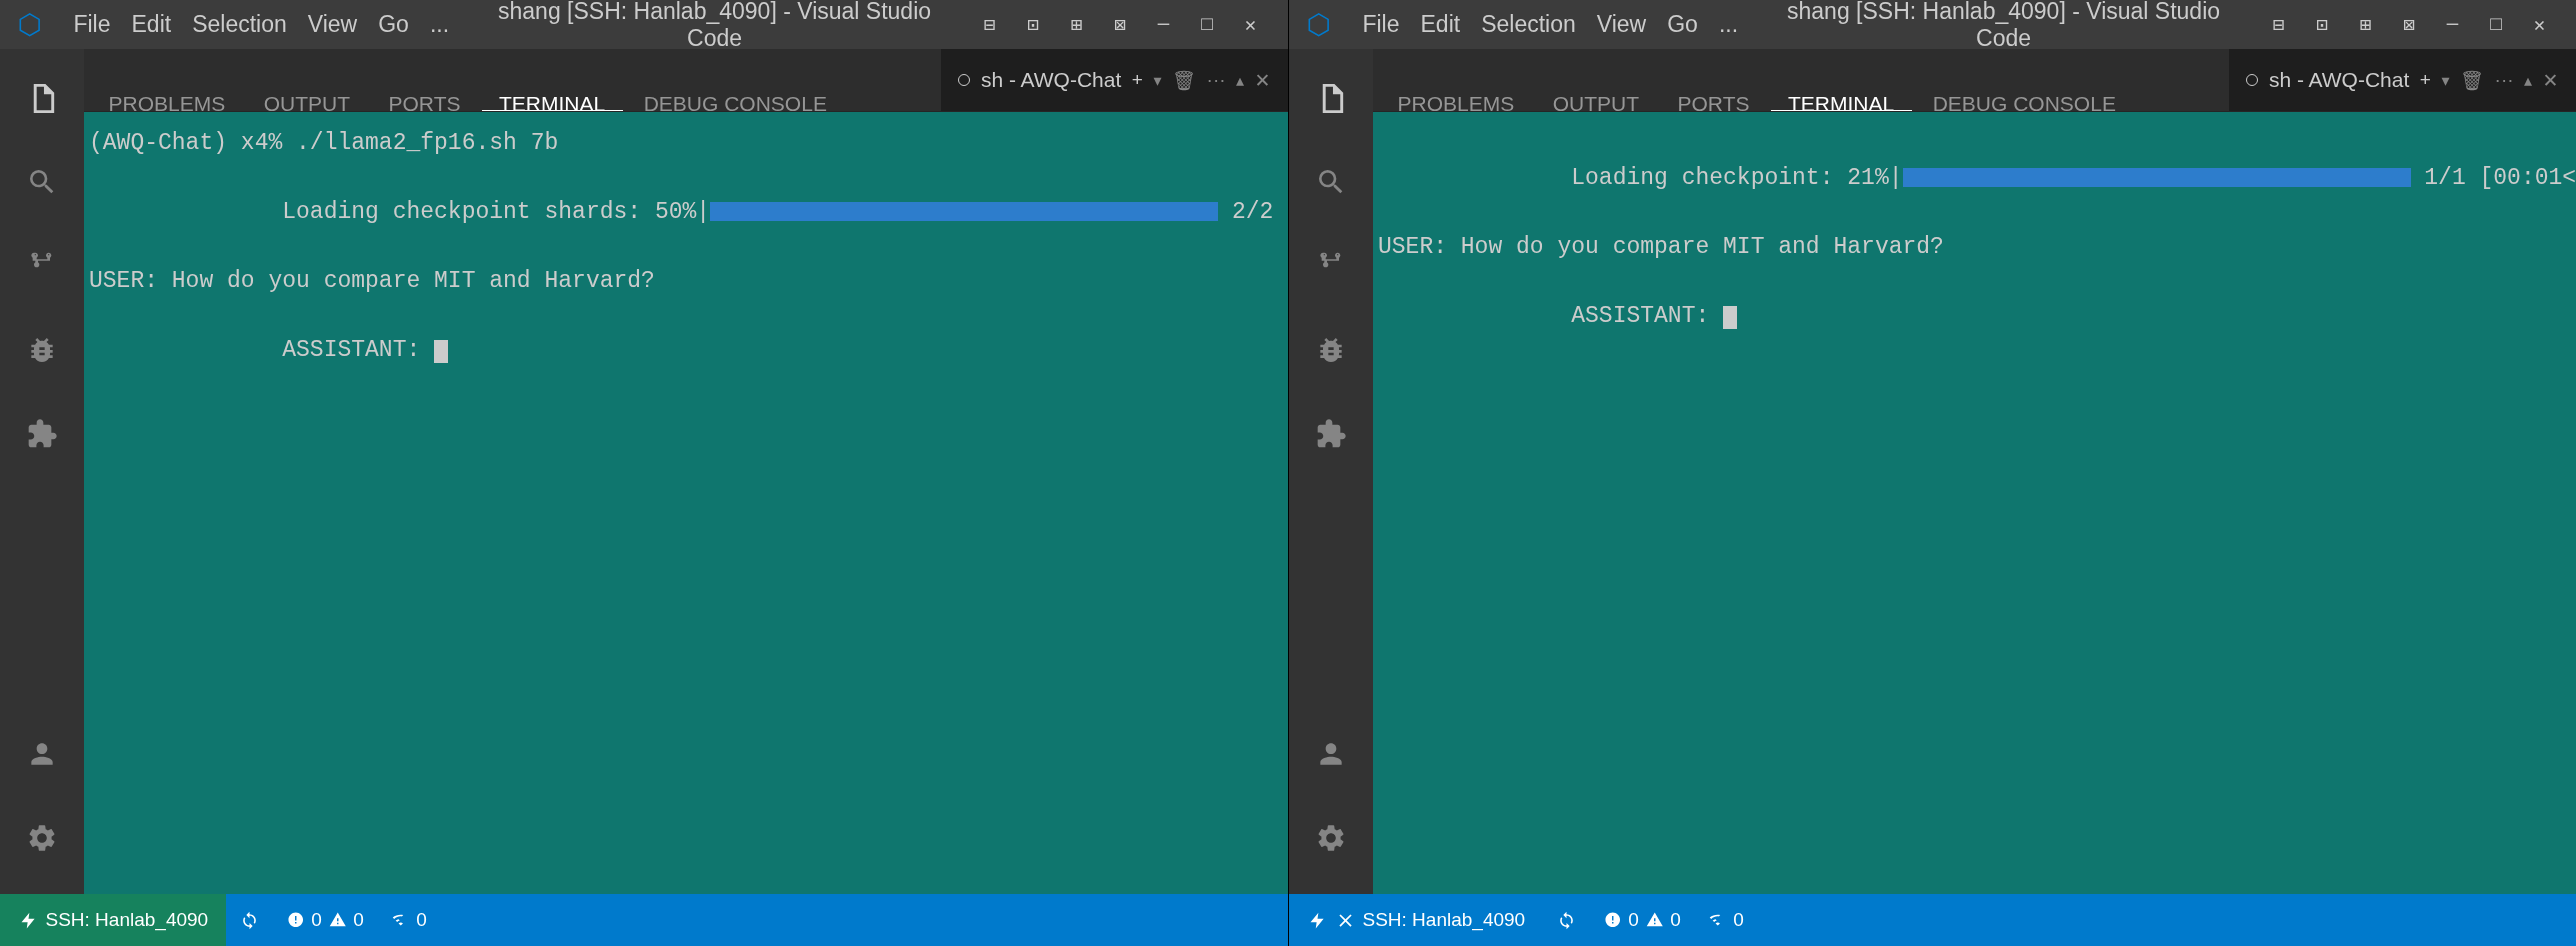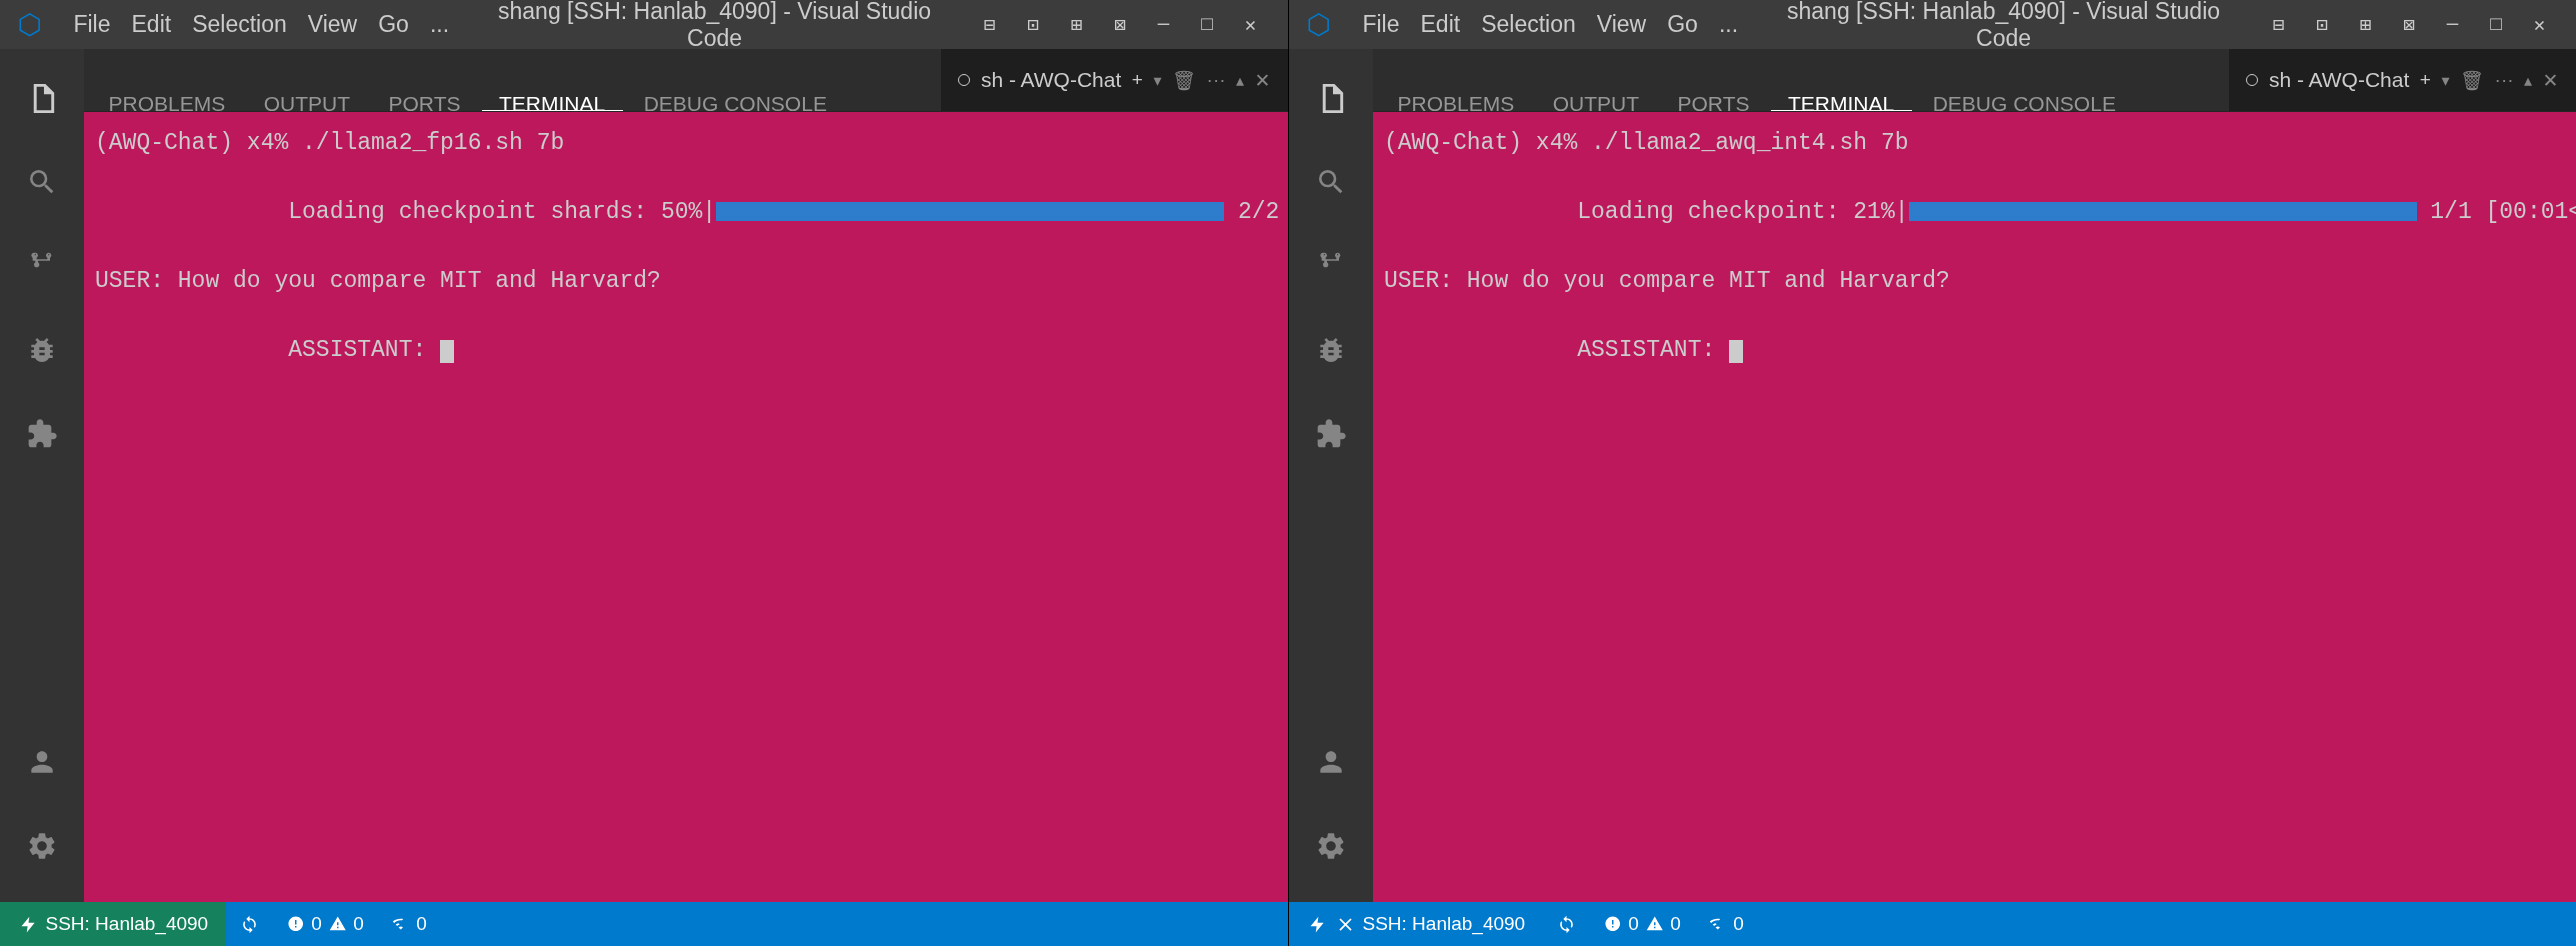--- a/index.html
+++ b/index.html
@@ -137,22 +137,22 @@
       height: 100%;
       gap: 10.5px;
       font-size: 21px;
       color: #cccccc;
       font-family: -apple-system, BlinkMacSystemFont, 'Segoe UI', sans-serif;
     }
 
     
     .terminal-content {
       flex: 1;
-      background: #be185d;
-      padding: 14px 11px;
+      background: #0f766e;
+      padding: 14px 5px;
       color: #cccccc;
       font-size: 23px;
       line-height: 1.5;
       font-family: 'Consolas', 'Courier New', monospace;
       overflow: hidden;
     }
 
     .term-line {
       white-space: pre;
     }
@@ -164,21 +164,21 @@
       background: #cccccc;
       vertical-align: text-bottom;
       animation: blink 1s step-end infinite;
     }
     @keyframes blink {
       50% { opacity: 0; }
     }
 
     
     .status-bar {
-      height: 44px;
+      height: 52px;
       background: #007acc;
       display: flex;
       align-items: center;
       flex-shrink: 0;
       font-size: 19px;
       font-family: -apple-system, BlinkMacSystemFont, 'Segoe UI', sans-serif;
       color: #ffffff;
     }
 
     .status-item {
@@ -427,21 +427,20 @@
               <span style="font-size:19px; color:#cccccc;">+</span>
               <span style="font-size:16px; color:#858585;">▾</span>
               <span style="font-size:19px; color:#858585;">🗑</span>
               <span style="font-size:19px; color:#858585;">···</span>
               <span style="font-size:16px; color:#858585;">▴</span>
               <span style="font-size:19px; color:#858585;">✕</span>
             </div>
           </div>
 
           <div class="terminal-content">
-            <div class="term-line"><span>(AWQ-Chat) x4% ./llama2_awq_int4.sh 7b</span></div>
             <div class="term-line">
               <span>Loading checkpoint: 21%|</span><span style="display:inline-block; width:508px; height:19px; background:#2d7dcc; vertical-align:middle;"></span><span> 1/1 [00:01&lt;00:00,  1.35s/it]</span>
             </div>
             <div class="term-line"><span>USER: How do you compare MIT and Harvard?</span></div>
             <div class="term-line">
               <span>ASSISTANT: </span><span class="term-cursor"></span>
             </div>
           </div>
         </div>
       </div>

